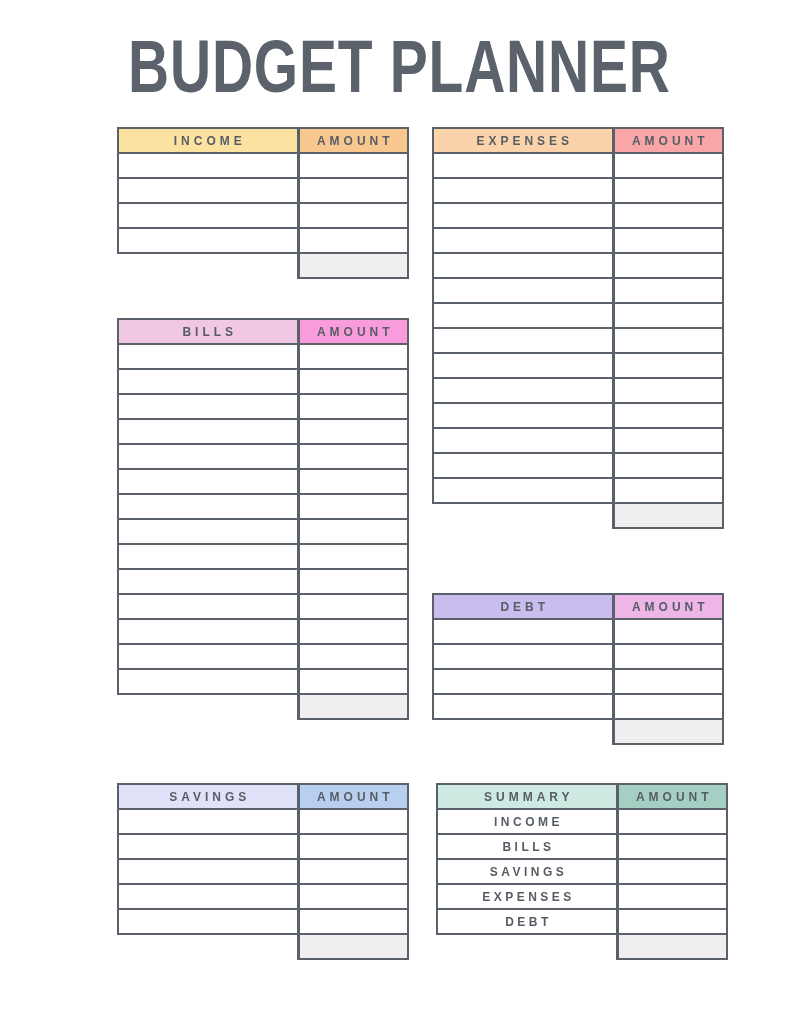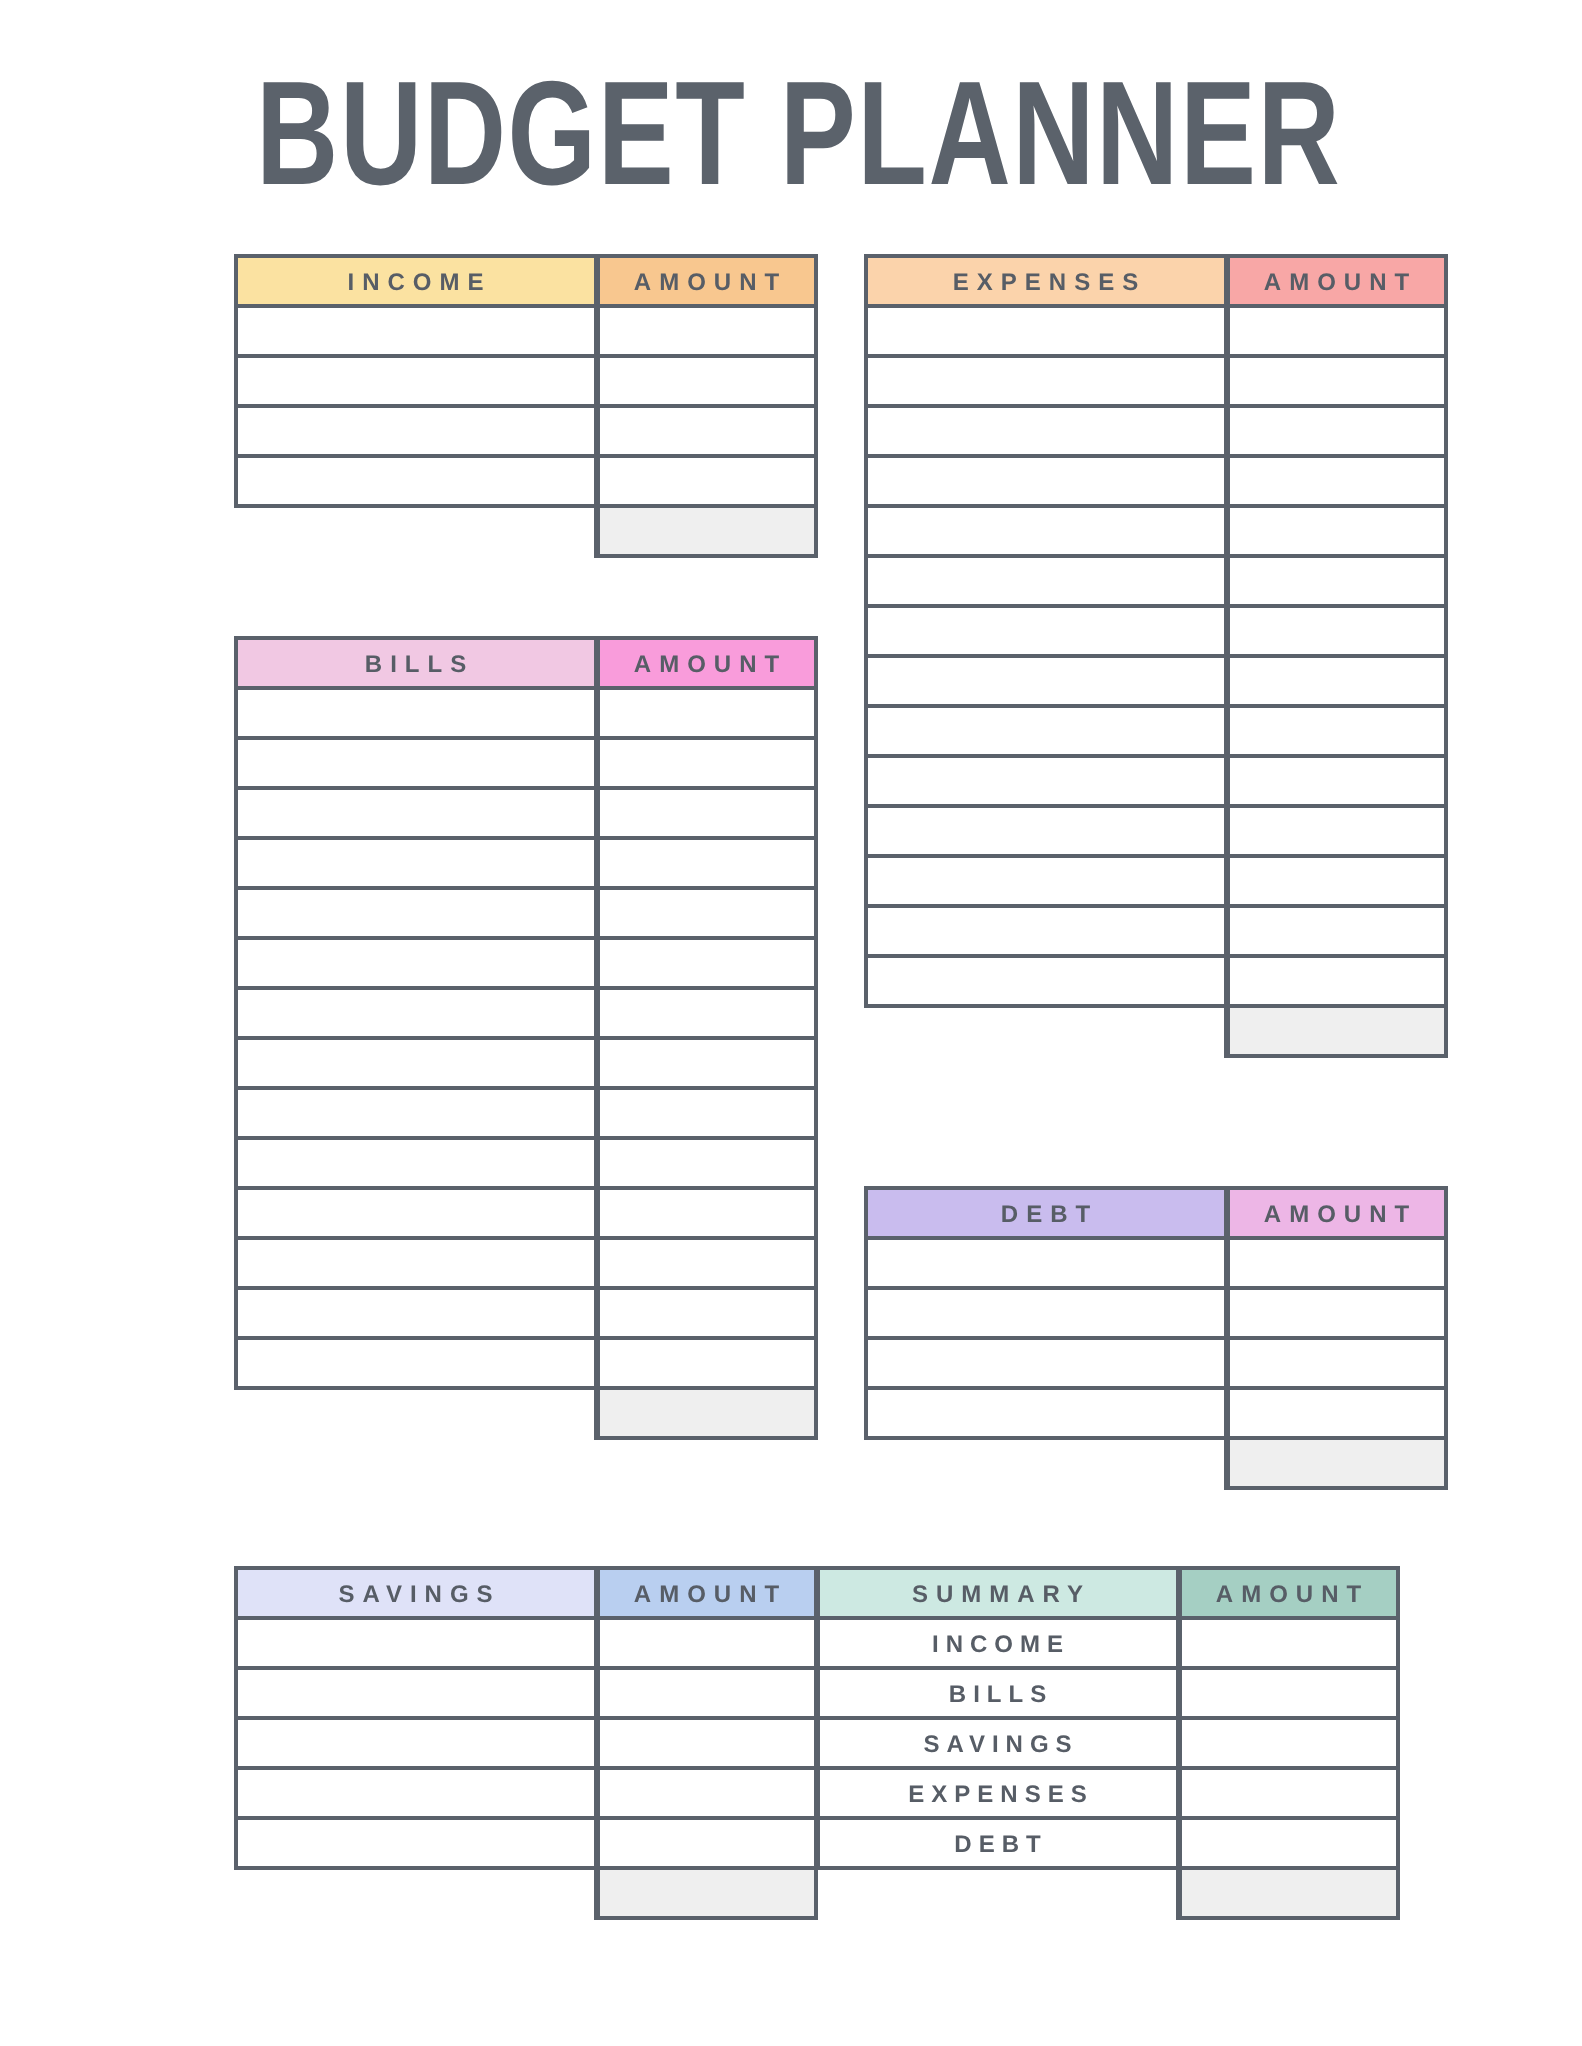--- a/index.html
+++ b/index.html
@@ -85,21 +85,21 @@
   .budget-table tr.total-row .total-cell {
     background: var(--total-bg);
   }
 
   
   .t-income   { left: 93px;  top: 127px; }
   .t-bills    { left: 93px;  top: 318px; }
   .t-savings  { left: 93px;  top: 783px; }
   .t-expenses { left: 408px; top: 127px; }
   .t-debt     { left: 408px; top: 593px; }
-  .t-summary  { left: 384px; top: 783px; }
+  .t-summary  { left: 412px; top: 783px; }
 </style>
 </head>
 <body>
 
 <div class="page">
 
   <h1 class="page-title"><span class="squeeze">BUDGET PLANNER</span></h1>
 
   <table class="budget-table t-income">
     <colgroup>

